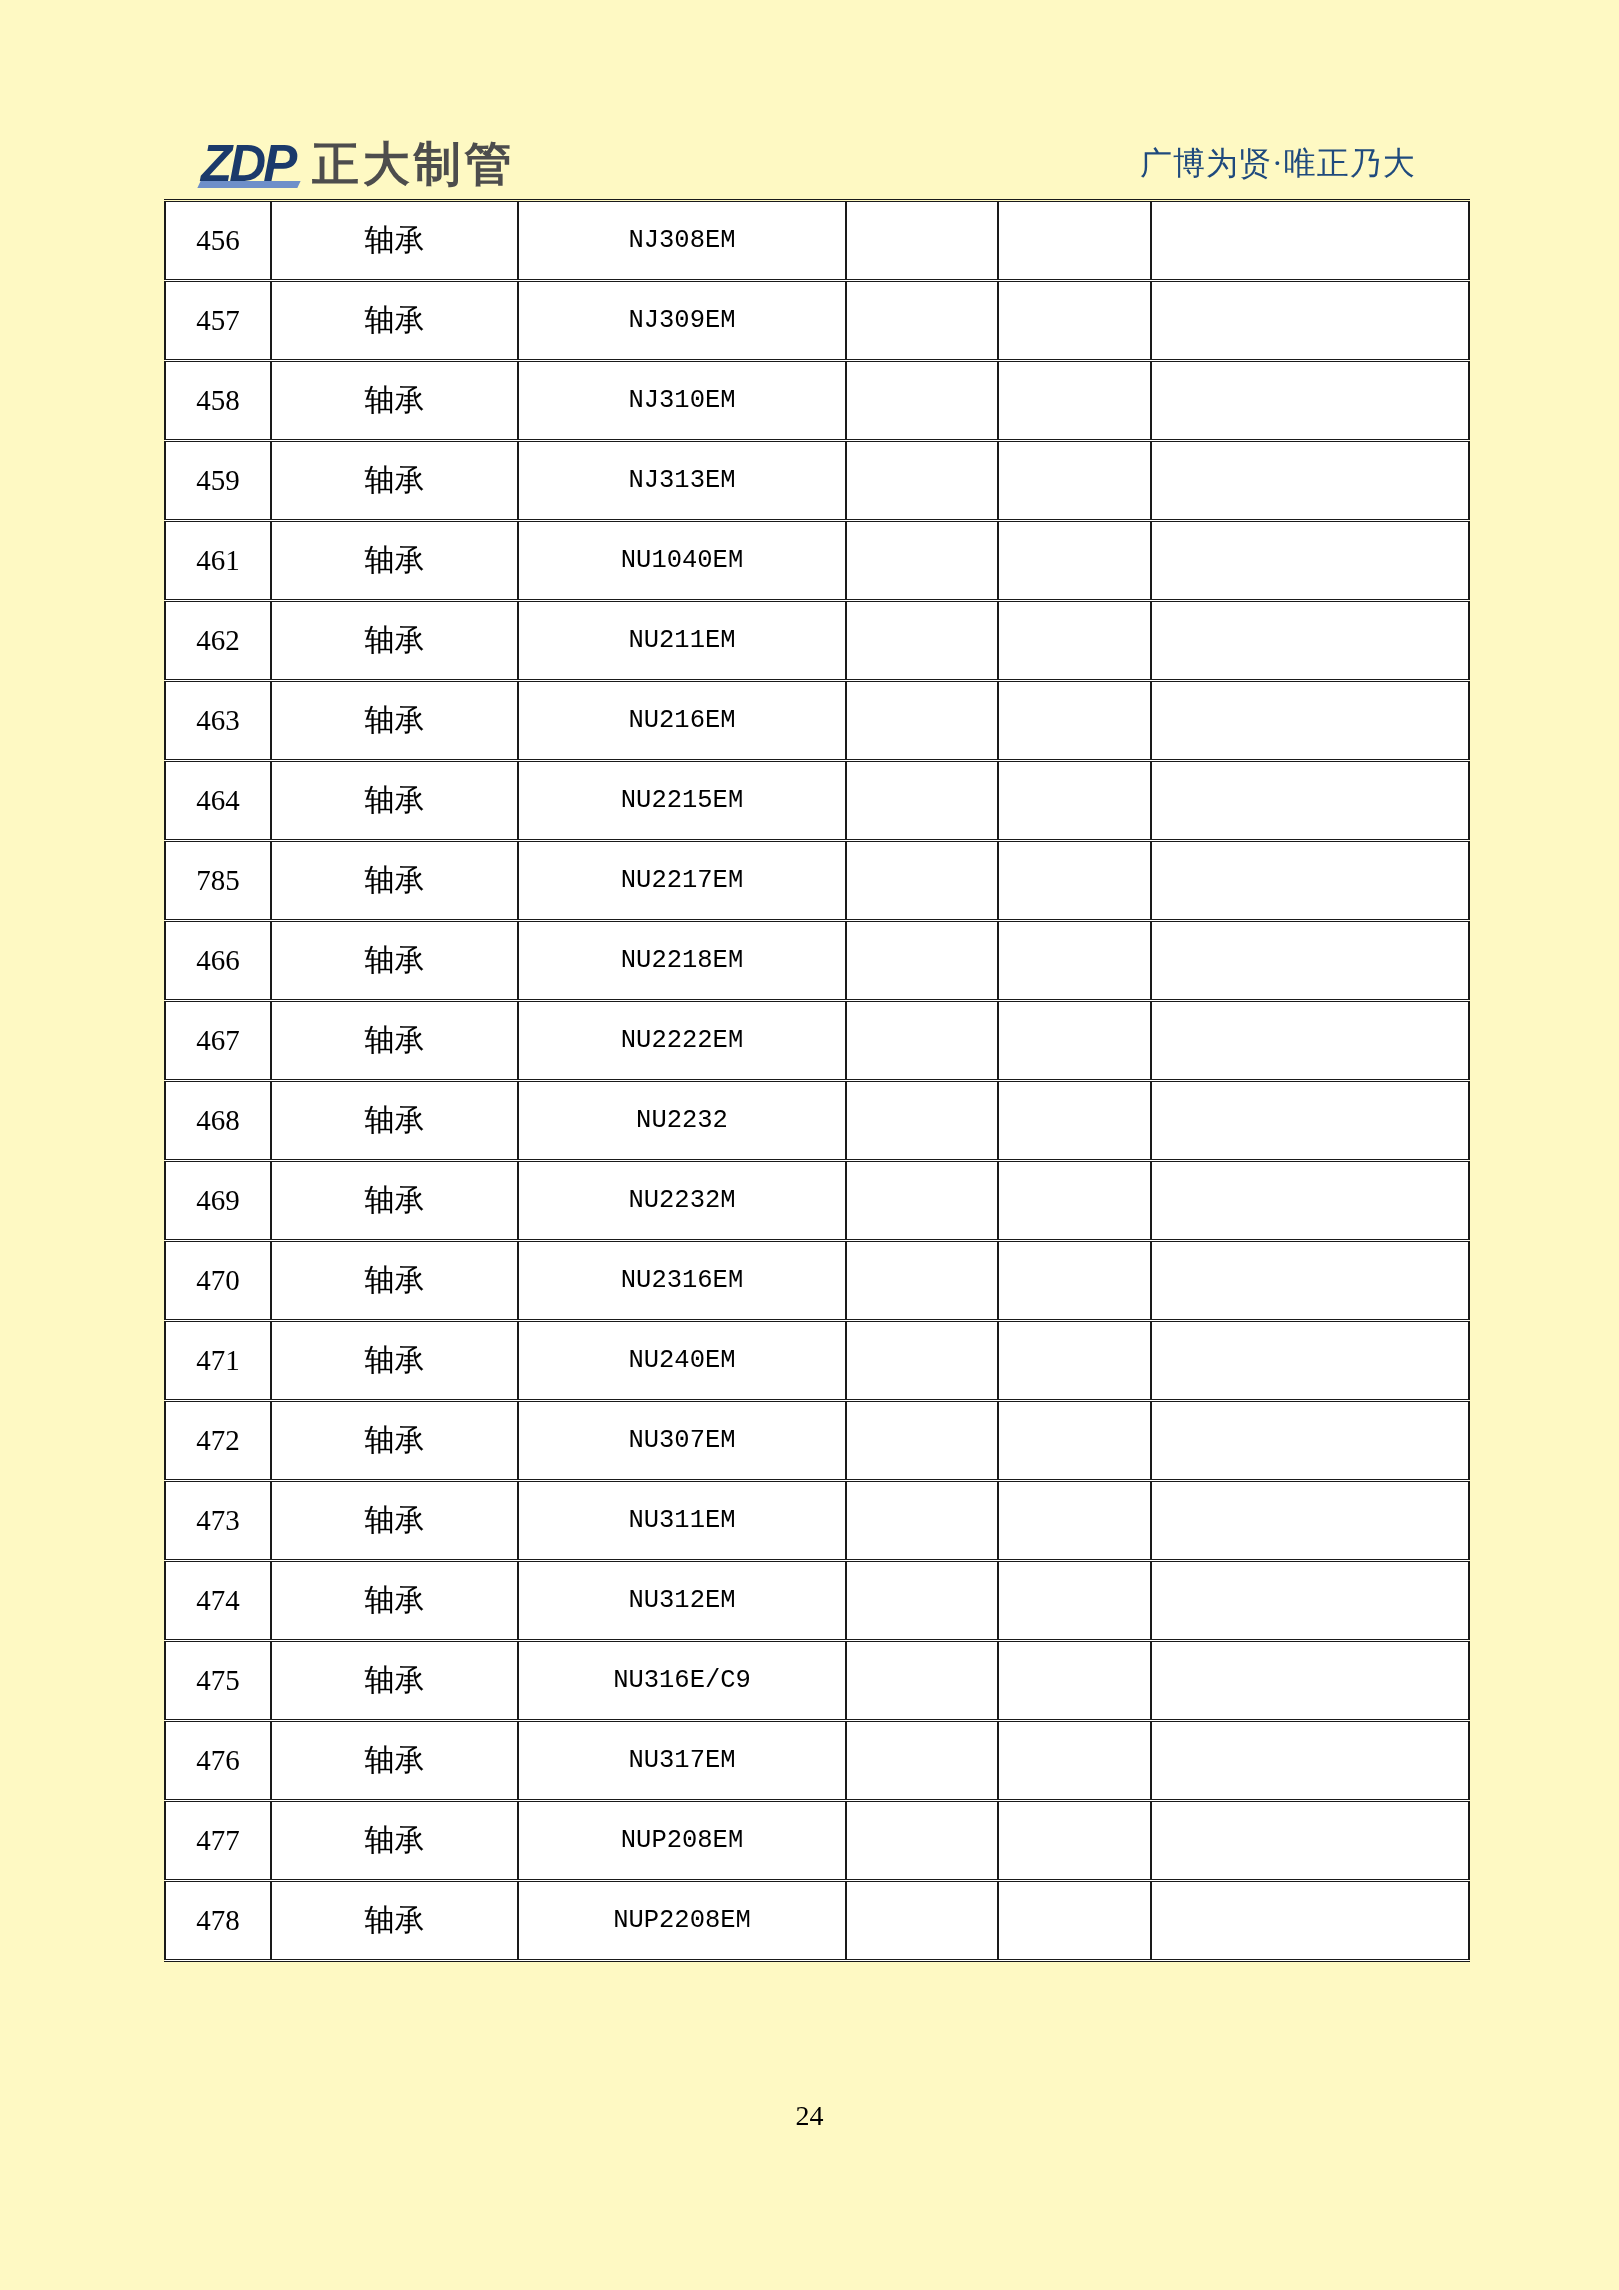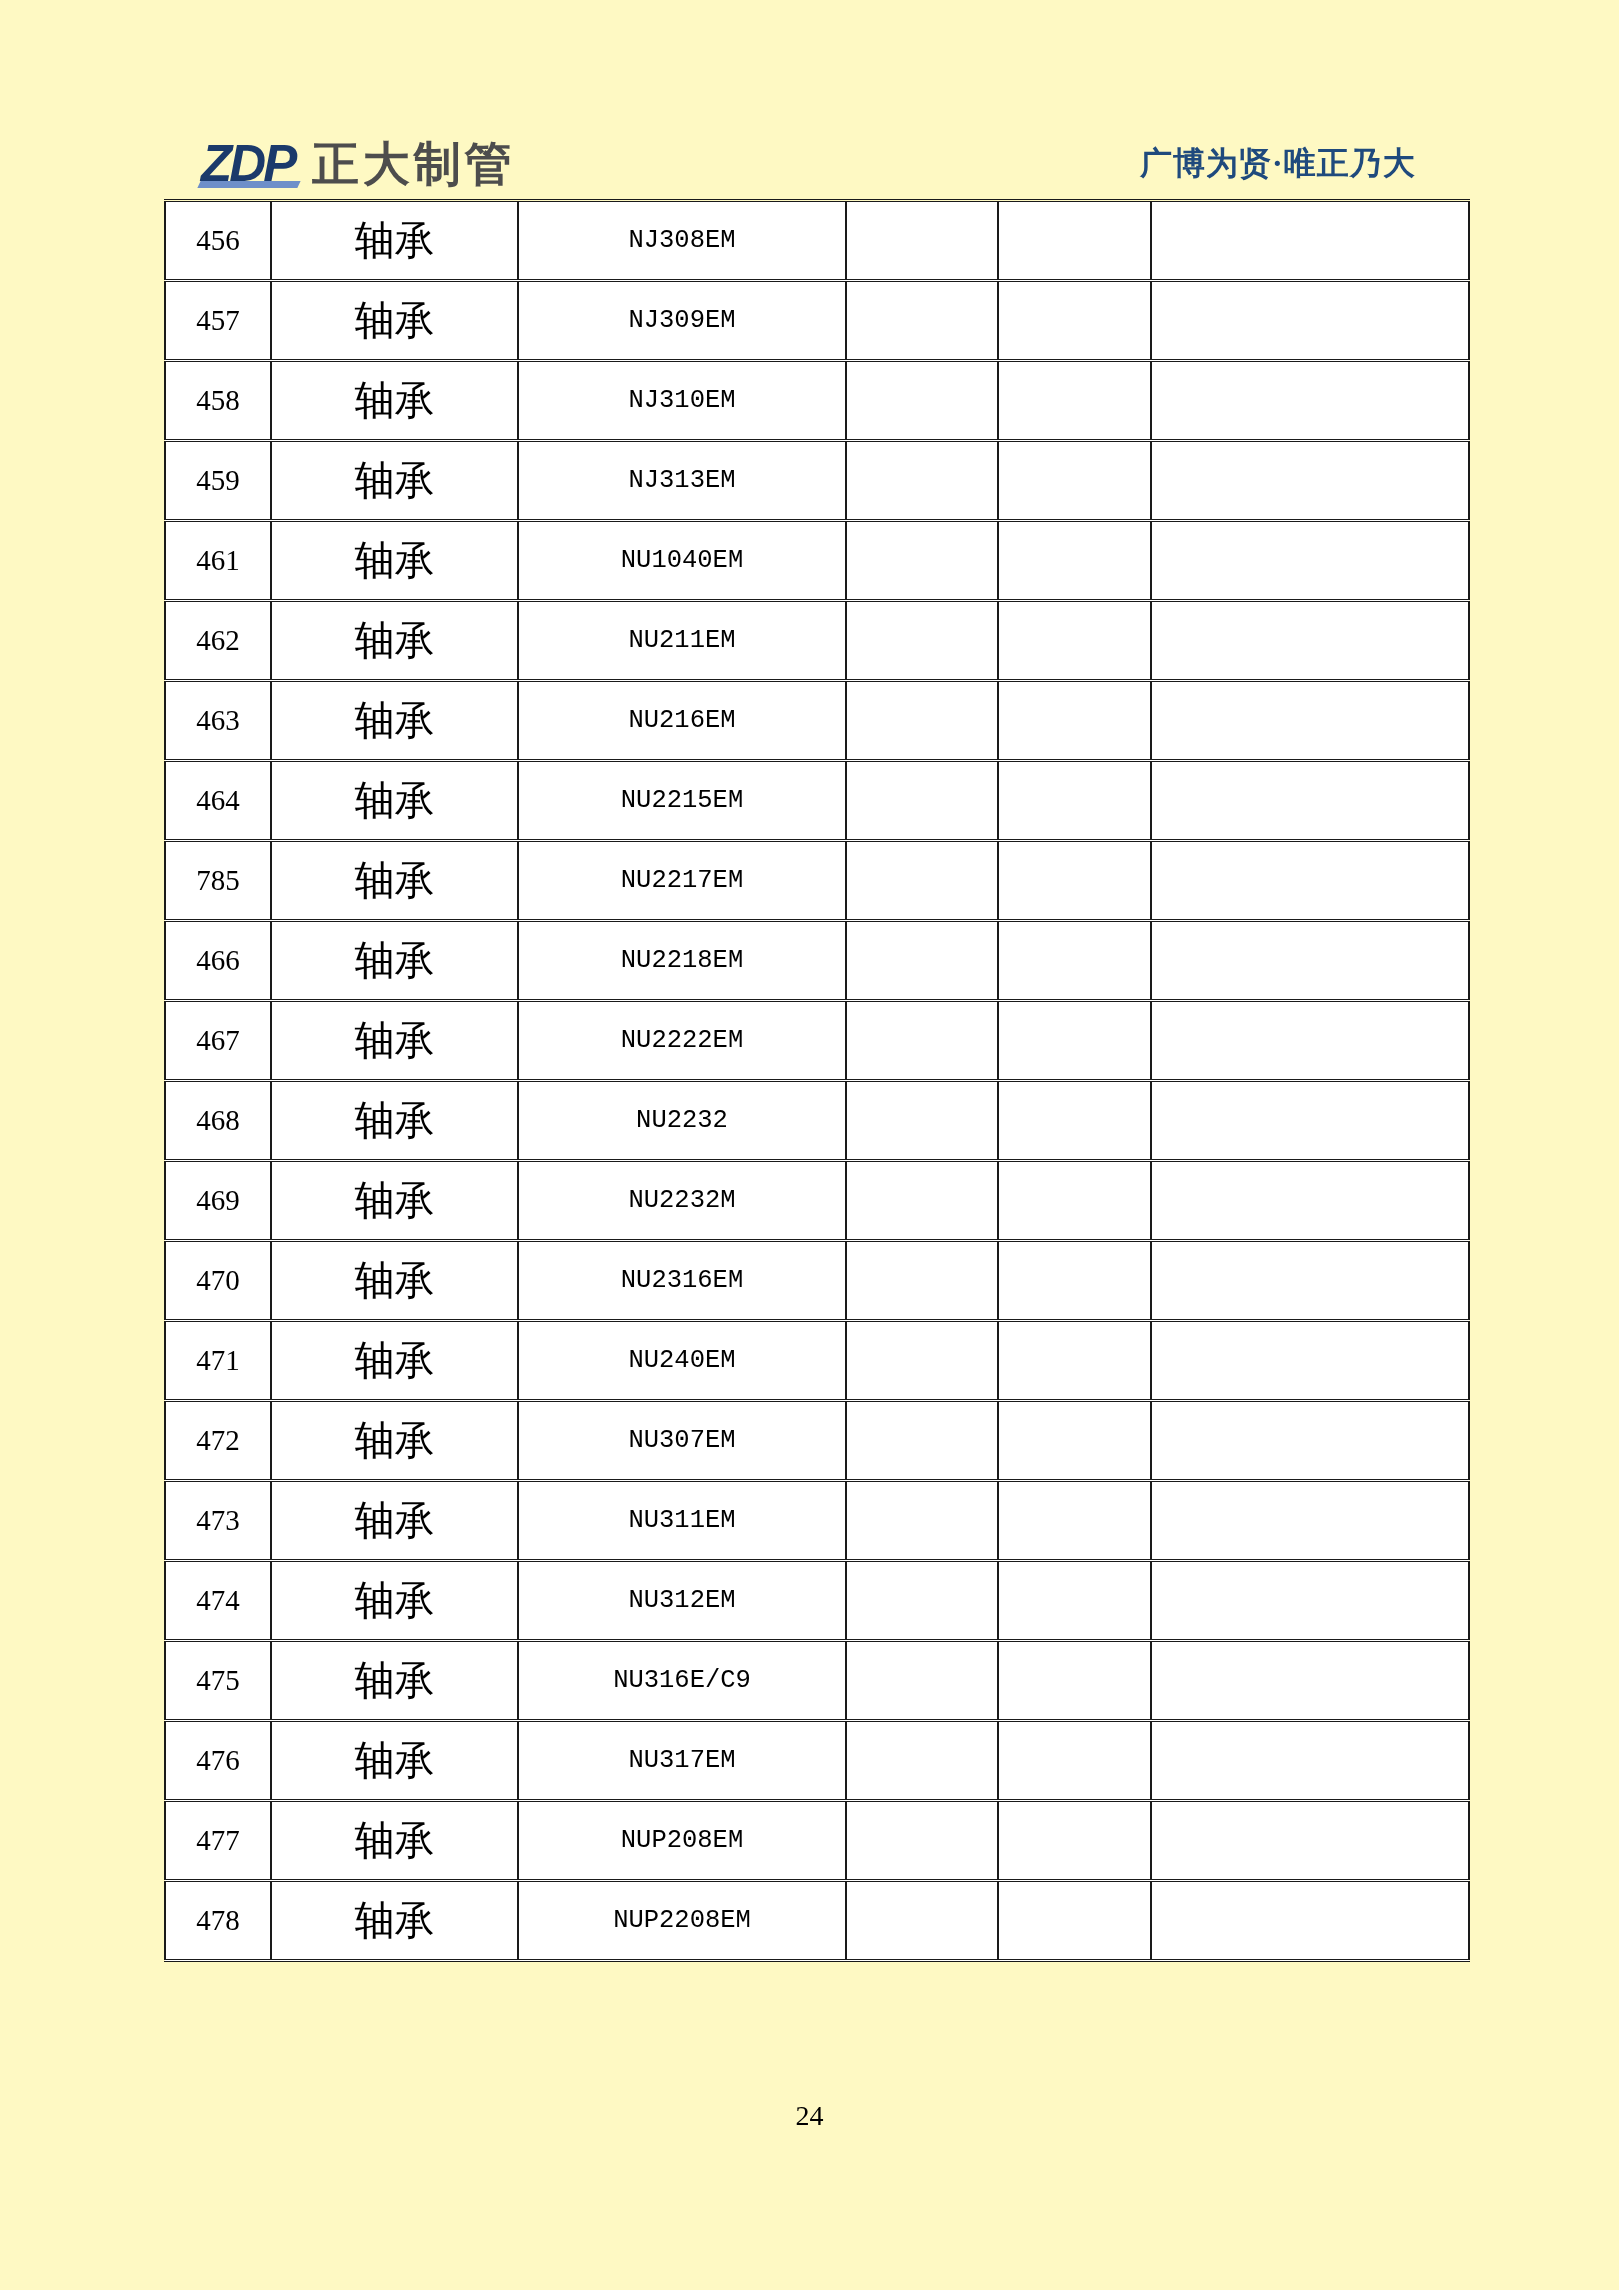--- a/index.html
+++ b/index.html
@@ -56,21 +56,21 @@
     line-height: 1;
     letter-spacing: 3.9px;
     color: var(--brand-gray, #4d4d4d);
   }
   .slogan {
     position: absolute;
     left: 1140px;
     top: 145px;
     width: 294px;
     font-family: "Liberation Serif", "DejaVu Serif", serif;
-    font-weight: 700;
+    font-weight: 400;
     font-size: 32px;
     line-height: 37px;
     letter-spacing: 1px;
     color: var(--slogan-navy, #1f4a7d);
     white-space: nowrap;
   }
 
   
   table.parts {
     position: absolute;
@@ -91,21 +91,21 @@
     vertical-align: middle;
     color: #000000;
     background: #ffffff;
   }
   td.c-index {
     font-family: "Liberation Serif", "DejaVu Serif", serif;
     font-size: 29px;
   }
   td.c-name {
     font-family: "Liberation Serif", "DejaVu Serif", serif;
-    font-size: 40px;
+    font-size: 30px;
   }
   td.c-model {
     font-family: "Liberation Mono", "DejaVu Sans Mono", monospace;
     font-size: 25.5px;
     letter-spacing: 0px;
   }
 
   
   .footer {
     position: absolute;

